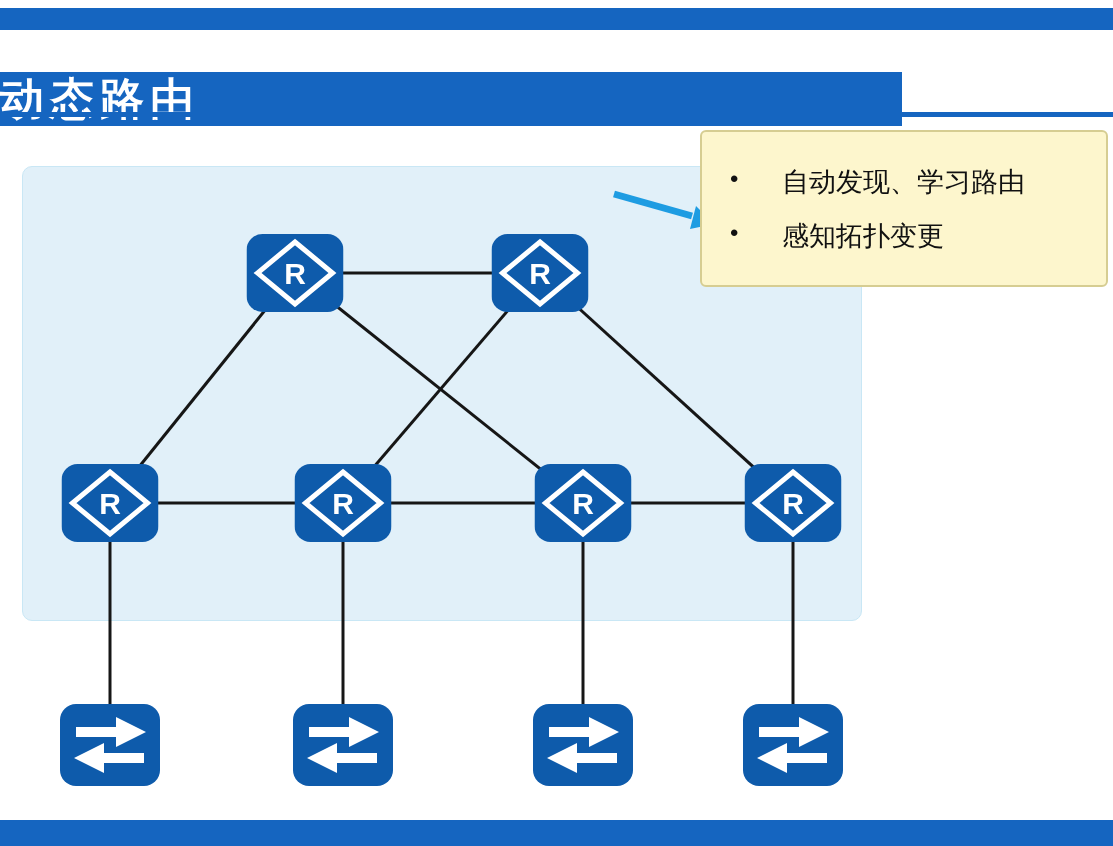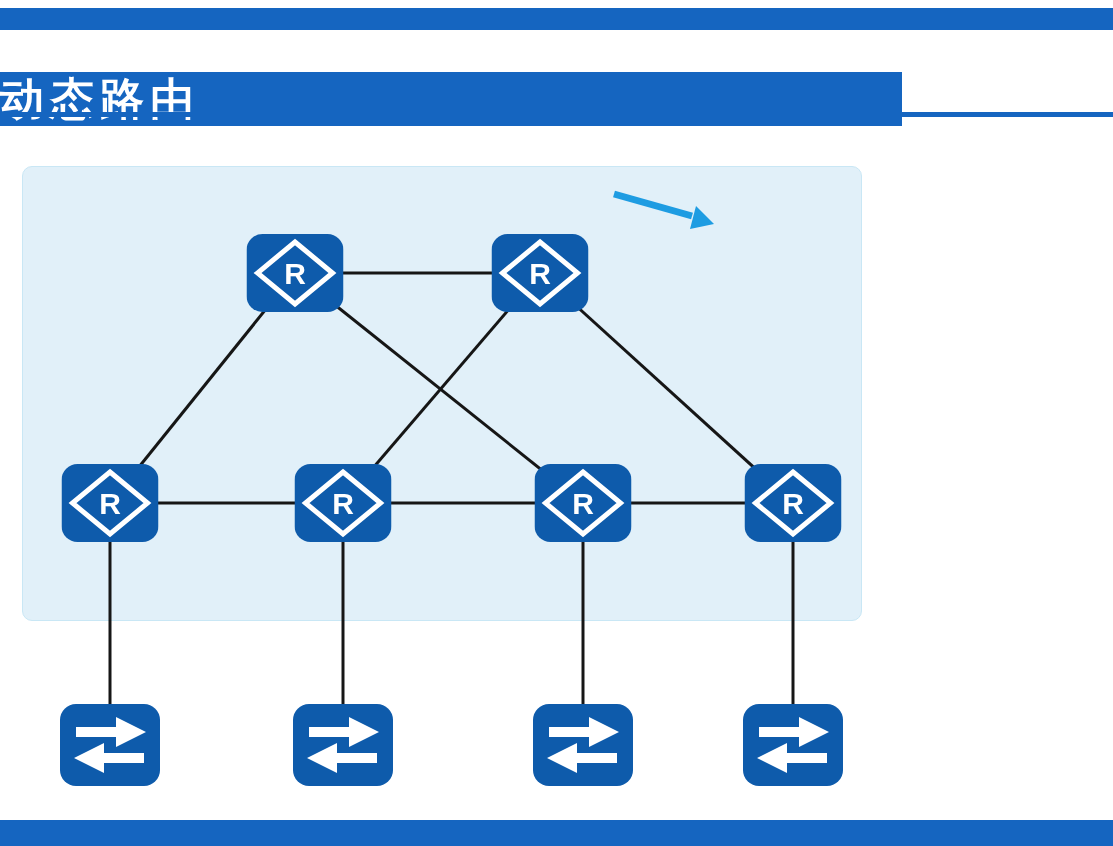--- a/index.html
+++ b/index.html
@@ -137,16 +137,22 @@
       <polygon points="84,49 44,49 44,39 14,54 44,69 44,59 84,59" fill="#ffffff"></polygon>
     </svg>
   </div>
 
 
   <svg class="pointer-arrow" viewBox="0 0 1113 846">
     <line x1="614" y1="194" x2="692" y2="216" stroke="var(--arrow_blue,#1e9ce2)" stroke-width="7"></line>
     <polygon points="714,224 690,229 696,206" fill="var(--arrow_blue,#1e9ce2)"></polygon>
   </svg>
 
+  <div class="note">
+    <ul>
+      <li>自动发现、学习路由</li>
+      <li>感知拓扑变更</li>
+    </ul>
+  </div>
 
   <div class="bottom-strip"></div>
 
 </div>
 
 </body></html>

